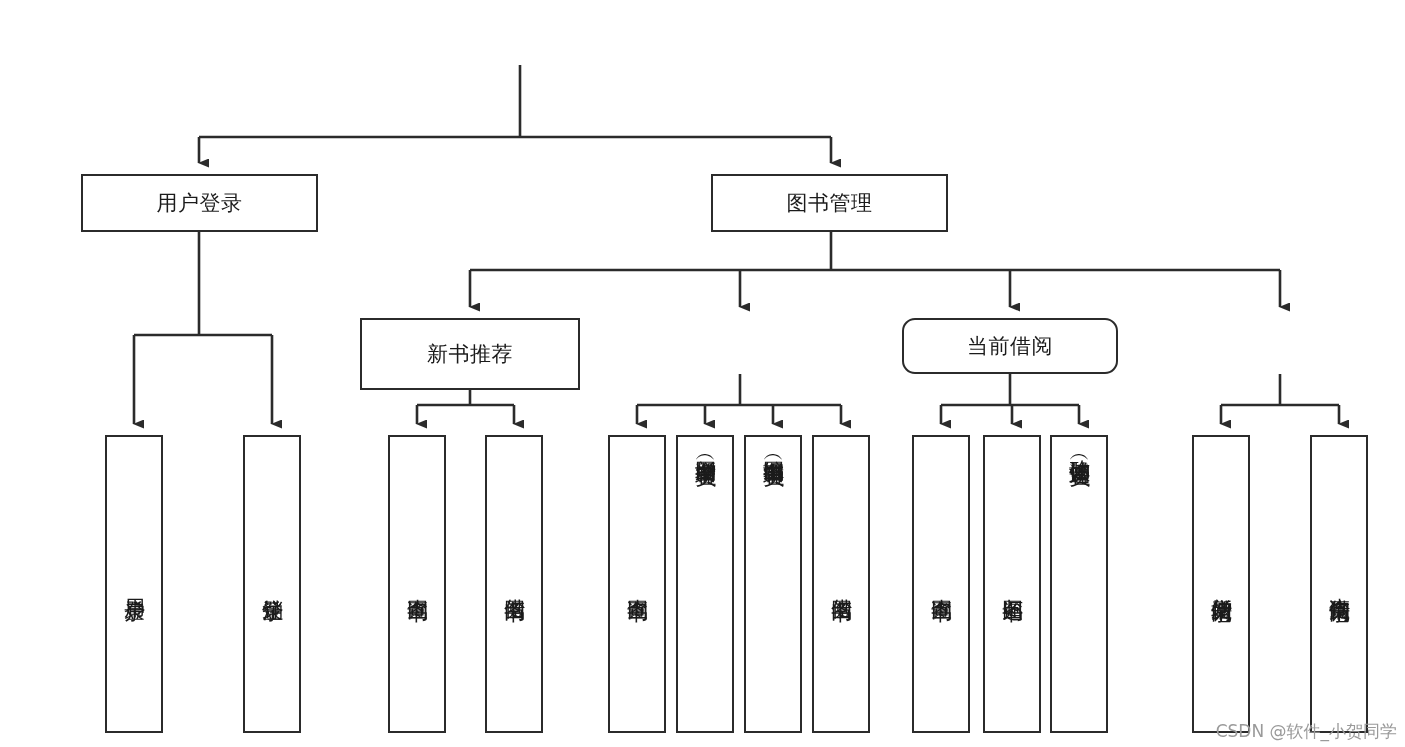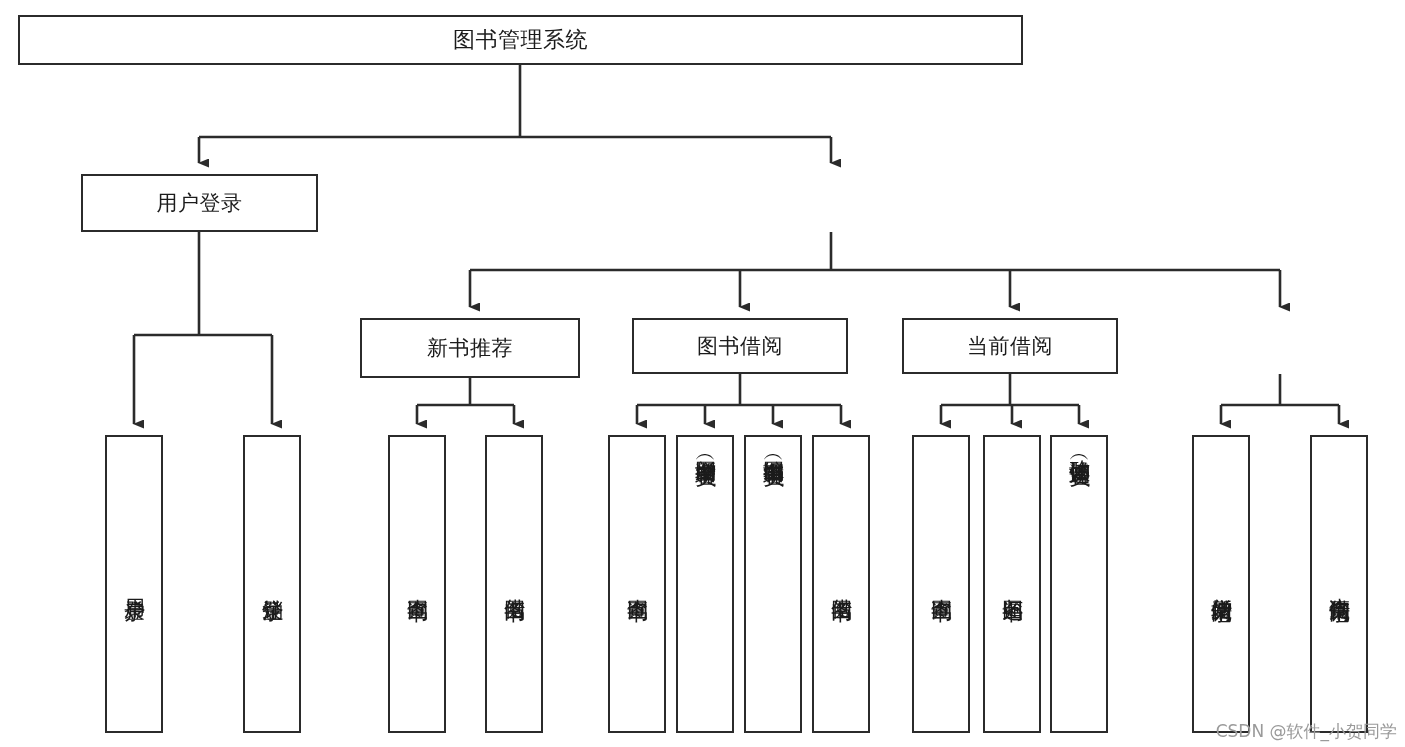--- a/index.html
+++ b/index.html
@@ -111,35 +111,32 @@
       <path d="M1012,405 L1012,424" marker-end="url(#arrowhead)"></path>
       <path d="M1079,405 L1079,424" marker-end="url(#arrowhead)"></path>
 
       <path d="M1280,374 L1280,405"></path>
       <path d="M1221,405 L1339,405"></path>
       <path d="M1221,405 L1221,424" marker-end="url(#arrowhead)"></path>
       <path d="M1339,405 L1339,424" marker-end="url(#arrowhead)"></path>
     </g>
   </svg>
 
-  <div class="node root" style="left:18px; top:15px; width:1005px; height:50px;">
-    <span>图书管理系统</span>
-  </div>
 
   <div class="node" style="left:81px; top:174px; width:237px; height:58px;">
     <span>用户登录</span>
   </div>
+  <div class="node" style="left:711px; top:174px; width:237px; height:58px;">
+    <span>图书管理</span>
+  </div>
 
-  <div class="node" style="left:360px; top:318px; width:220px; height:60px;">
+  <div class="node" style="left:360px; top:318px; width:220px; height:72px;">
     <span>新书推荐</span>
   </div>
-  <div class="node" style="left:632px; top:318px; width:216px; height:56px;">
-    <span>图书借阅</span>
-  </div>
-  <div class="node" style="left:902px; top:318px; width:216px; height:56px;">
+  <div class="node" style="left:902px; top:318px; width:216px; height:56px;border-radius:13px;">
     <span>当前借阅</span>
   </div>
 
   <div class="node leaf" style="left:105px; top:435px; width:58px; height:298px;">
     <span>用户登录</span>
   </div>
   <div class="node leaf" style="left:243px; top:435px; width:58px; height:298px;">
     <span>注销登录</span>
   </div>
 

